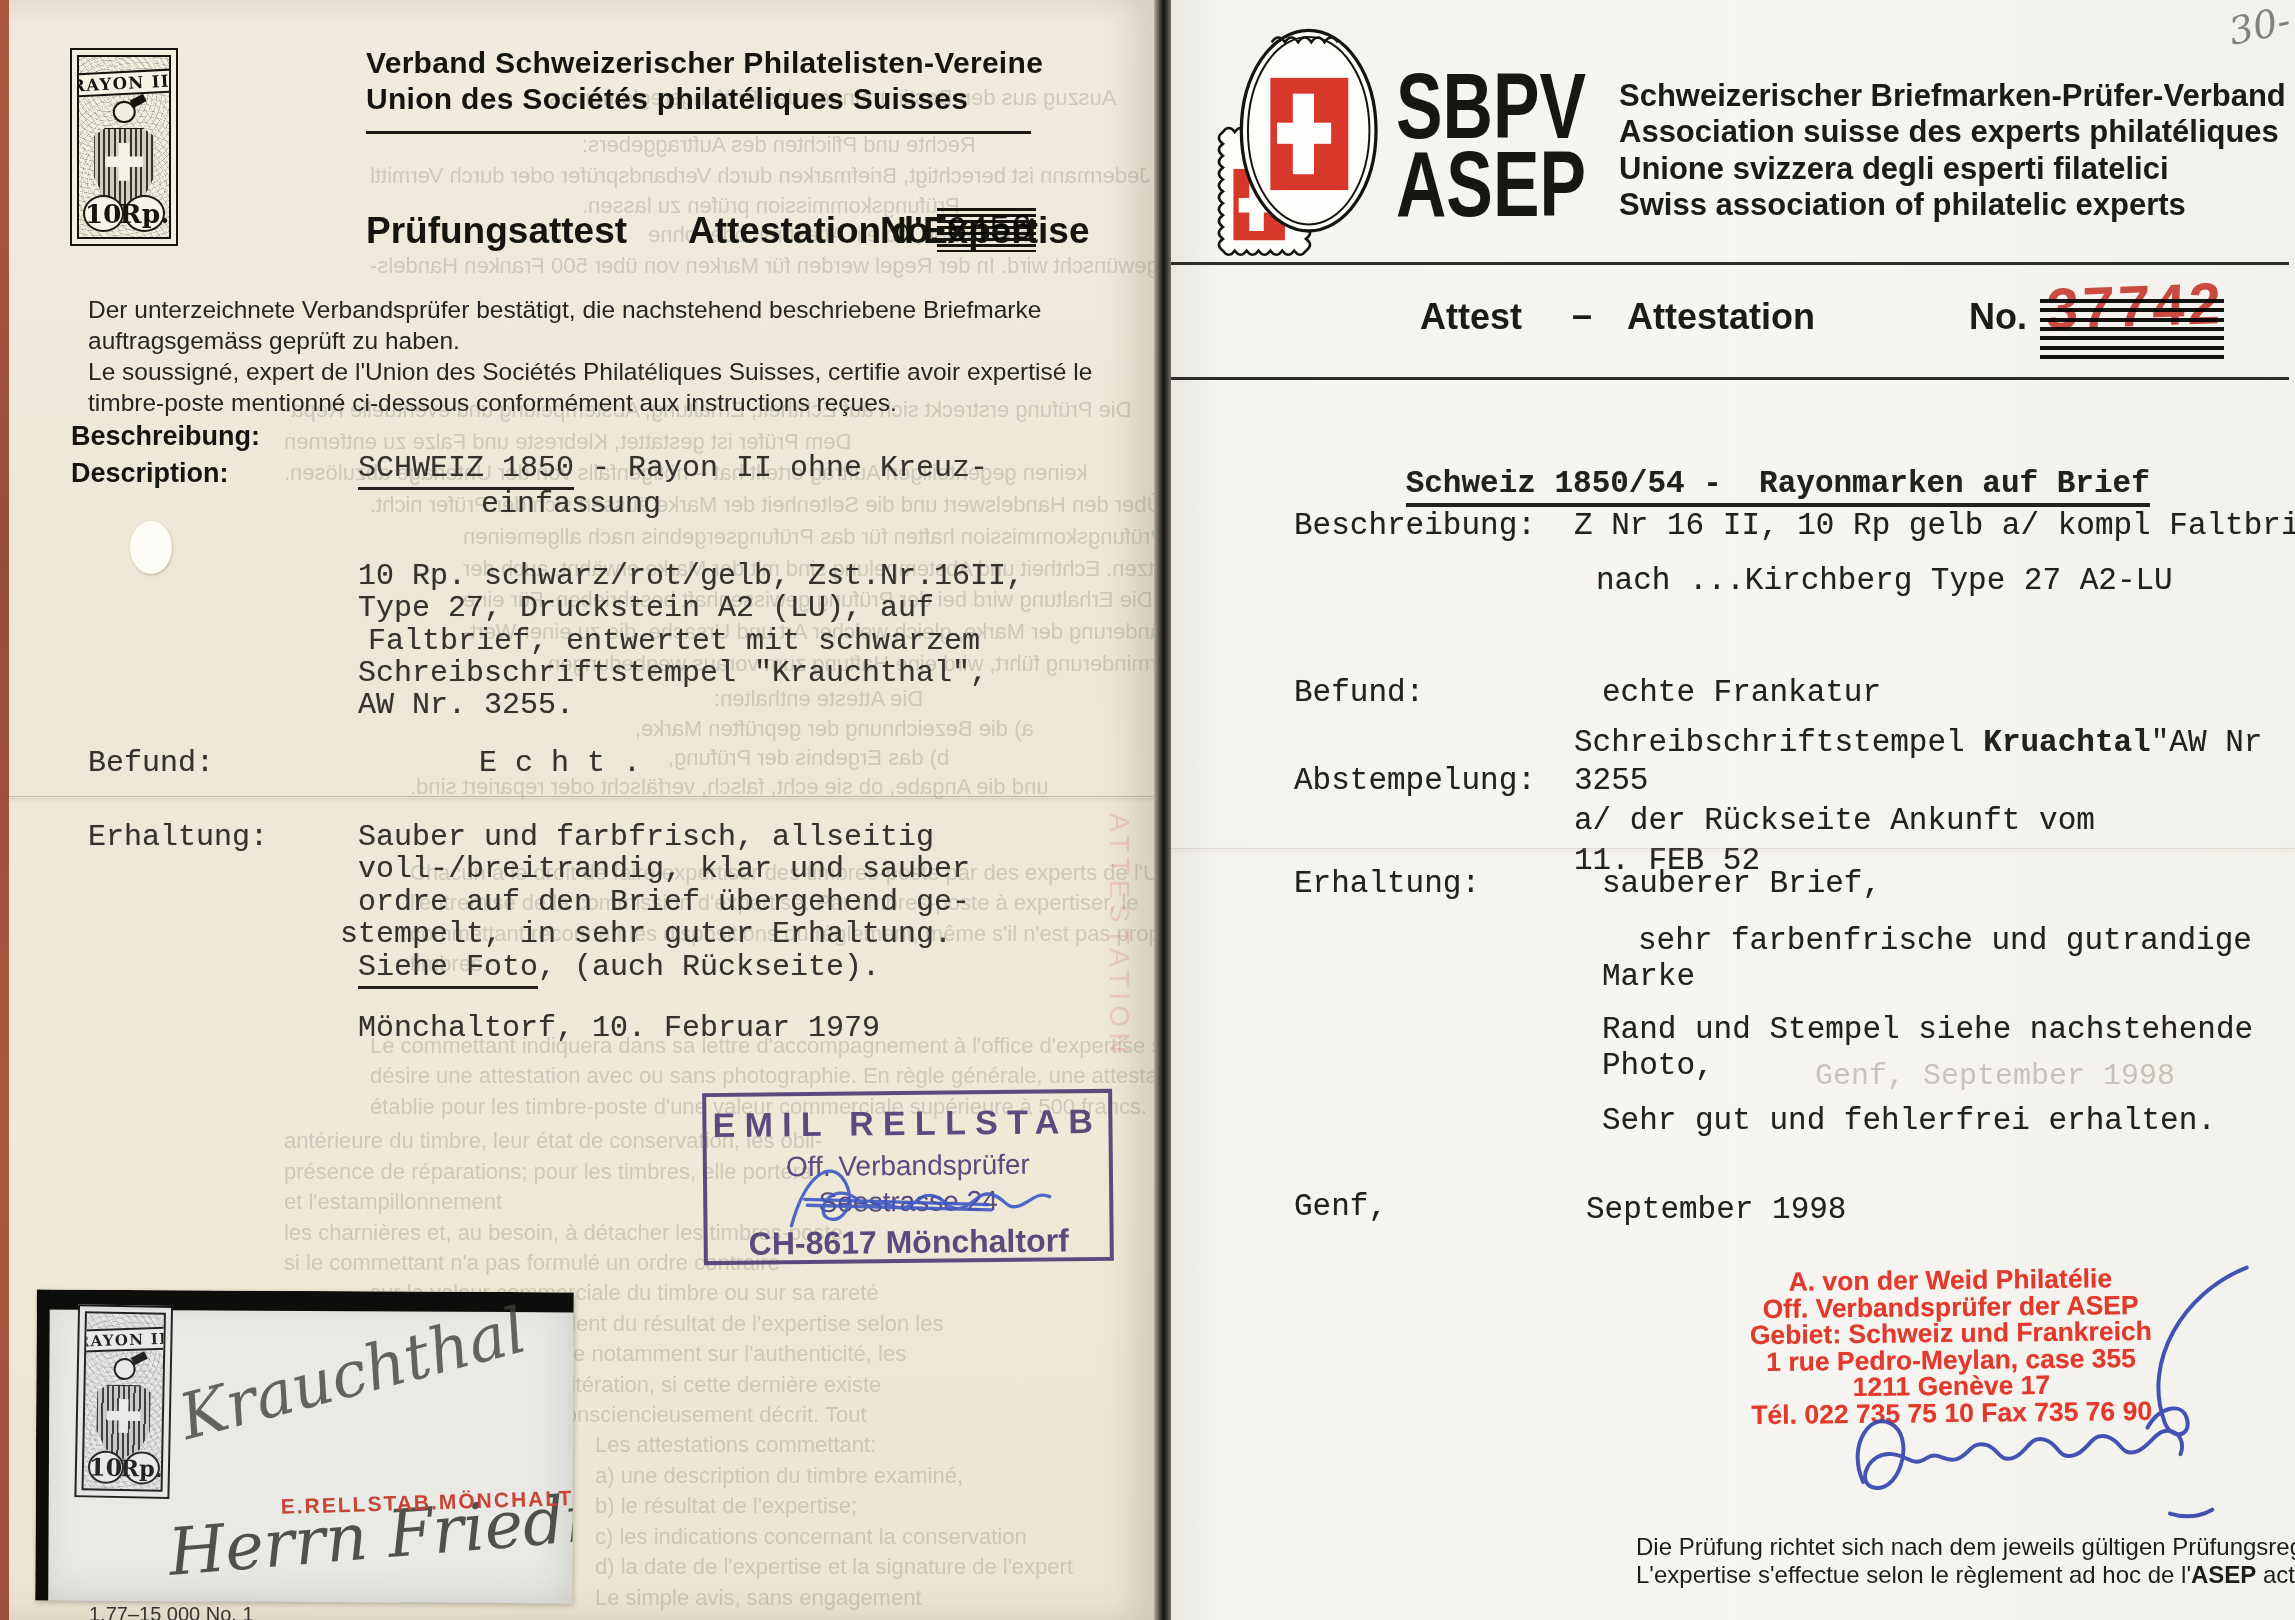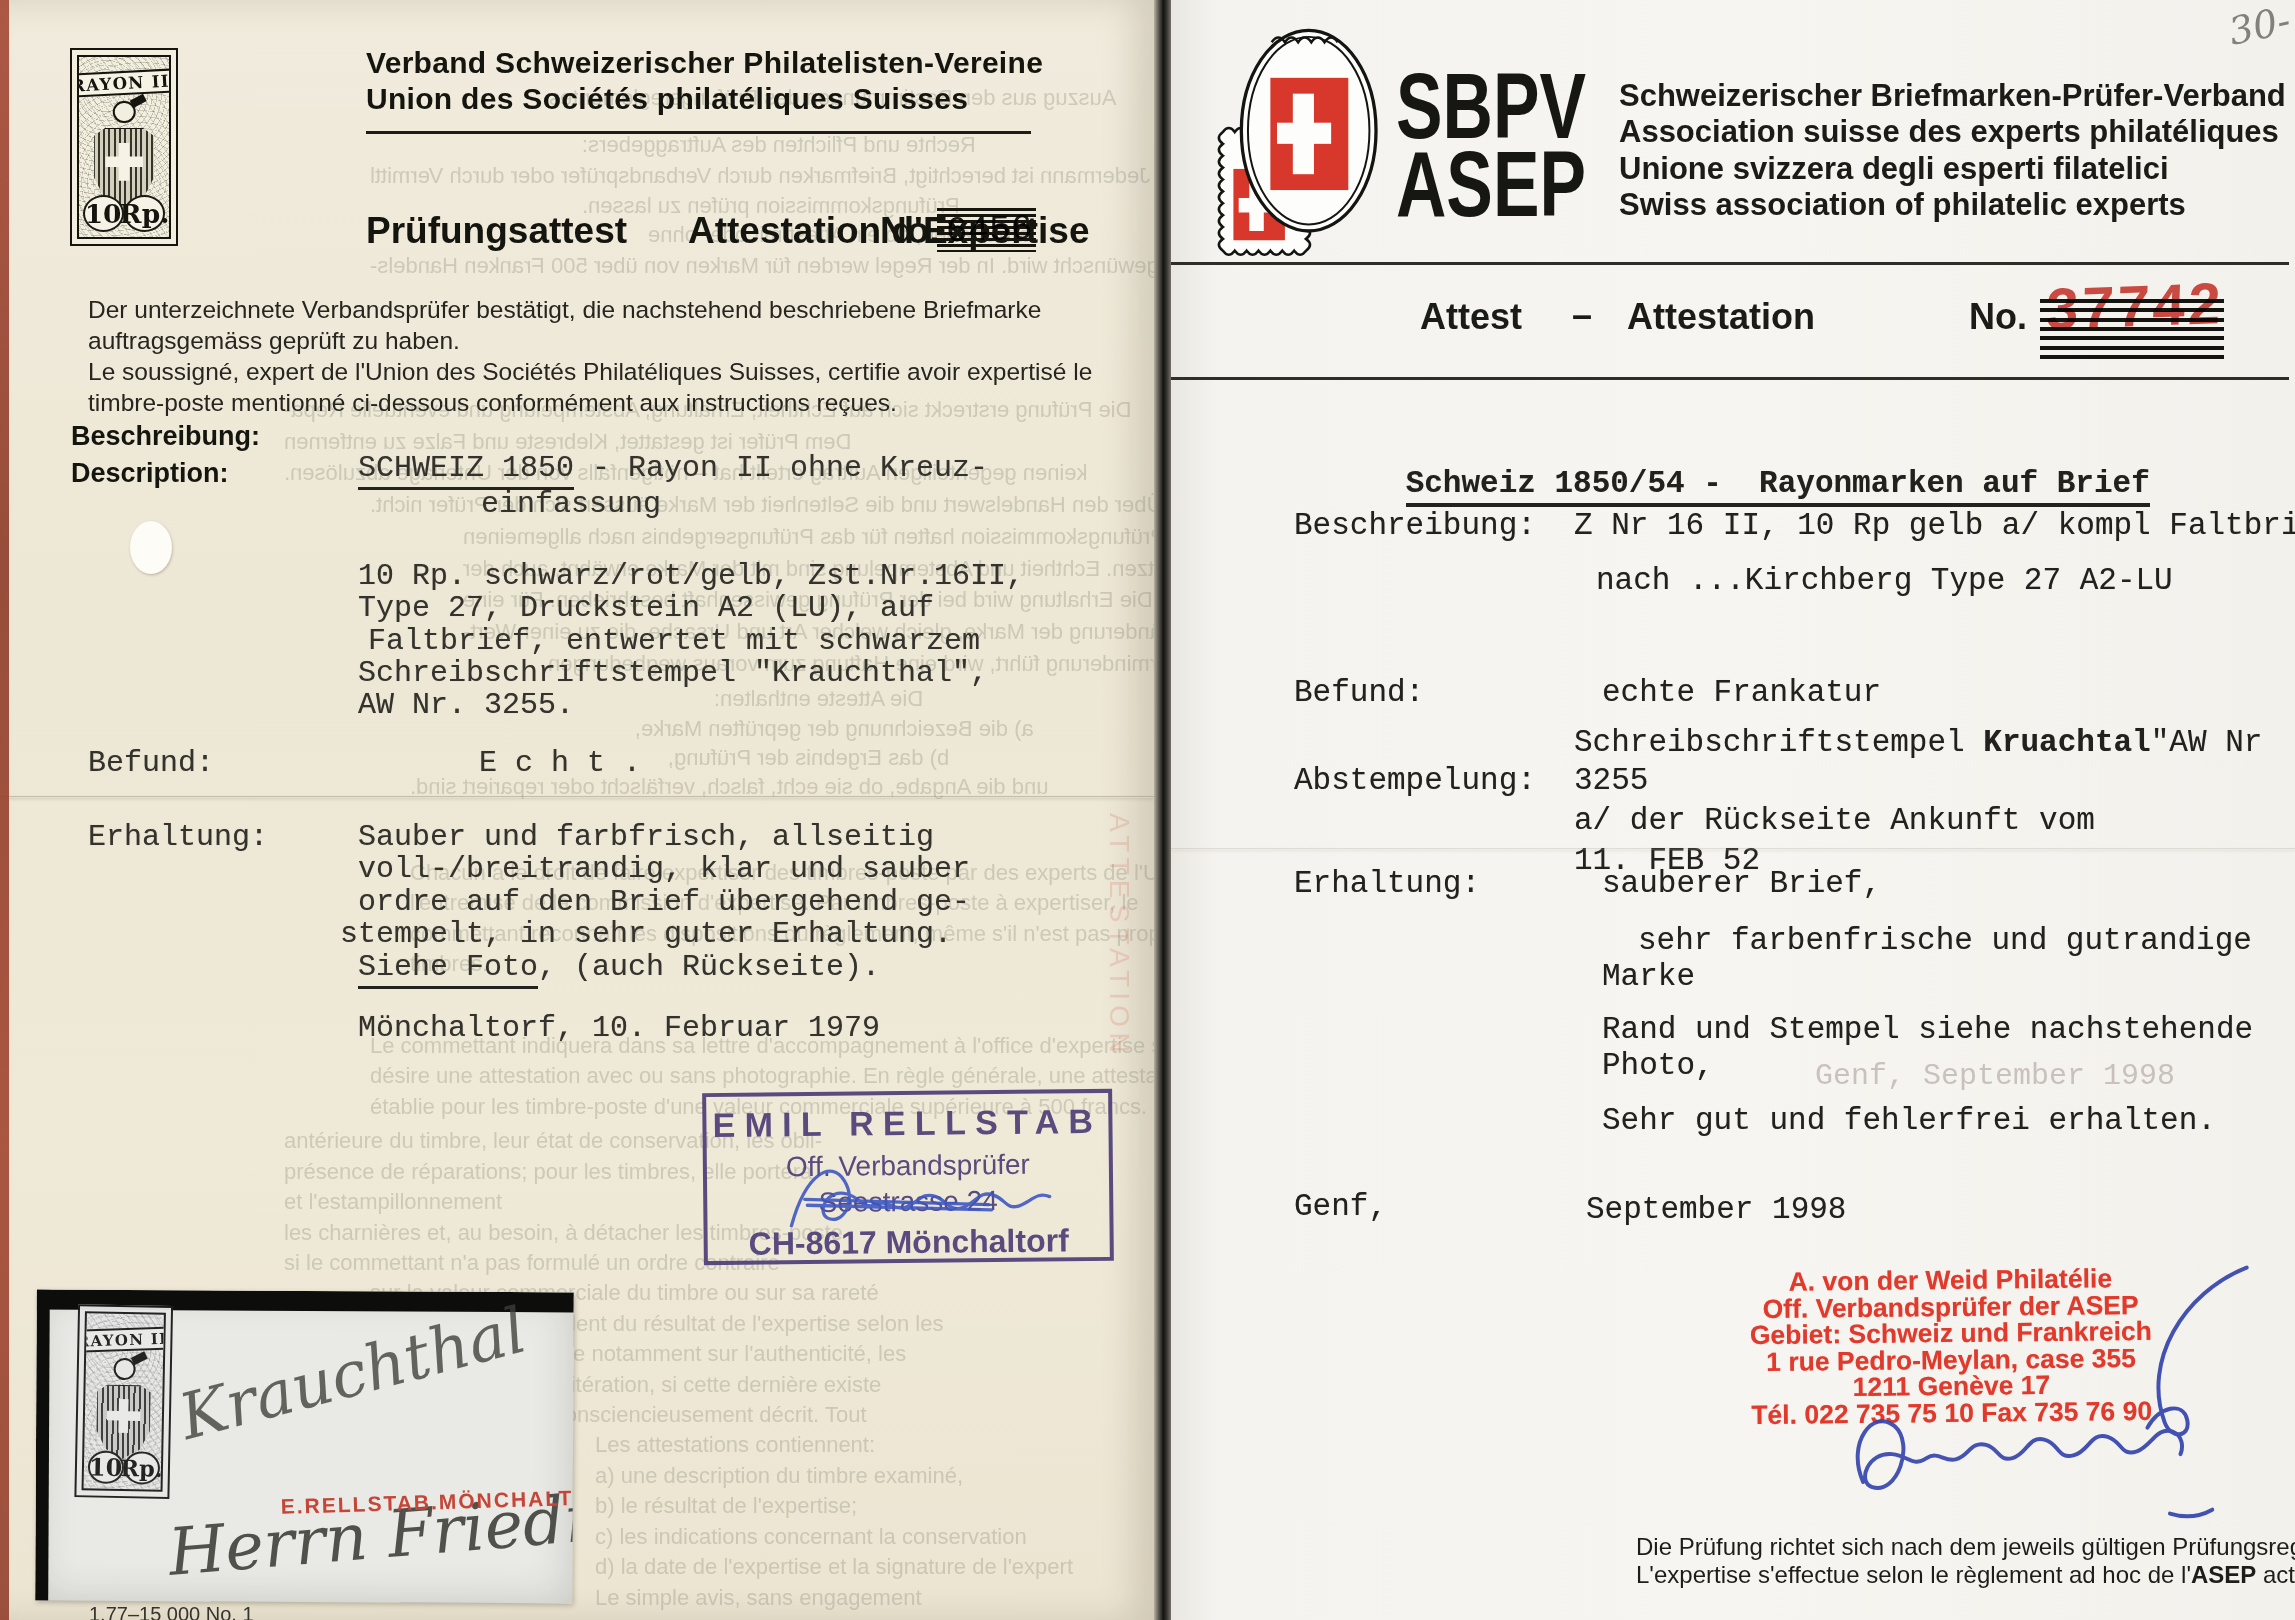--- a/index.html
+++ b/index.html
@@ -131,21 +131,21 @@
         <div class="ghost" style="left: 284px; top: 1128px;">antérieure du timbre, leur état de conservation, les obli-</div>
         <div class="ghost" style="left: 284px; top: 1159px;">présence de réparations; pour les timbres, elle portera</div>
         <div class="ghost" style="left: 284px; top: 1189px;">et l'estampillonnement</div>
         <div class="ghost" style="left: 284px; top: 1220px;">les charnières et, au besoin, à détacher les timbres-poste</div>
         <div class="ghost" style="left: 284px; top: 1250px;">si le commettant n'a pas formulé un ordre contraire</div>
         <div class="ghost" style="left: 370px; top: 1280px;">sur la valeur commerciale du timbre ou sur sa rareté</div>
         <div class="ghost" style="left: 370px; top: 1311px;">de l'Expertise répondent du résultat de l'expertise selon les</div>
         <div class="ghost" style="left: 463px; top: 1341px;">règles, porte notamment sur l'authenticité, les</div>
         <div class="ghost" style="left: 410px; top: 1372px;">timbre et de l'oblitération, si cette dernière existe</div>
         <div class="ghost" style="left: 423px; top: 1402px;">servation est consciencieusement décrit. Tout</div>
-        <div class="ghost" style="left: 595px; top: 1432px;">Les attestations contiennent:</div>
+        <div class="ghost" style="left: 595px; top: 1432px;">Les attestations commettant:</div>
         <div class="ghost" style="left: 595px; top: 1463px;">a) une description du timbre examiné,</div>
         <div class="ghost" style="left: 595px; top: 1493px;">b) le résultat de l'expertise;</div>
         <div class="ghost" style="left: 595px; top: 1524px;">c) les indications concernant la conservation</div>
         <div class="ghost" style="left: 595px; top: 1554px;">d) la date de l'expertise et la signature de l'expert</div>
         <div class="ghost" style="left: 595px; top: 1585px;">Le simple avis, sans engagement</div>
       </div>
 
     <div class="abs ghost-v" style="left:1103px;top:813px;">ATTESTATION</div>
 
     <div class="rayon-stamp" style="left:70px;top:48px;width:108px;height:198px;">

